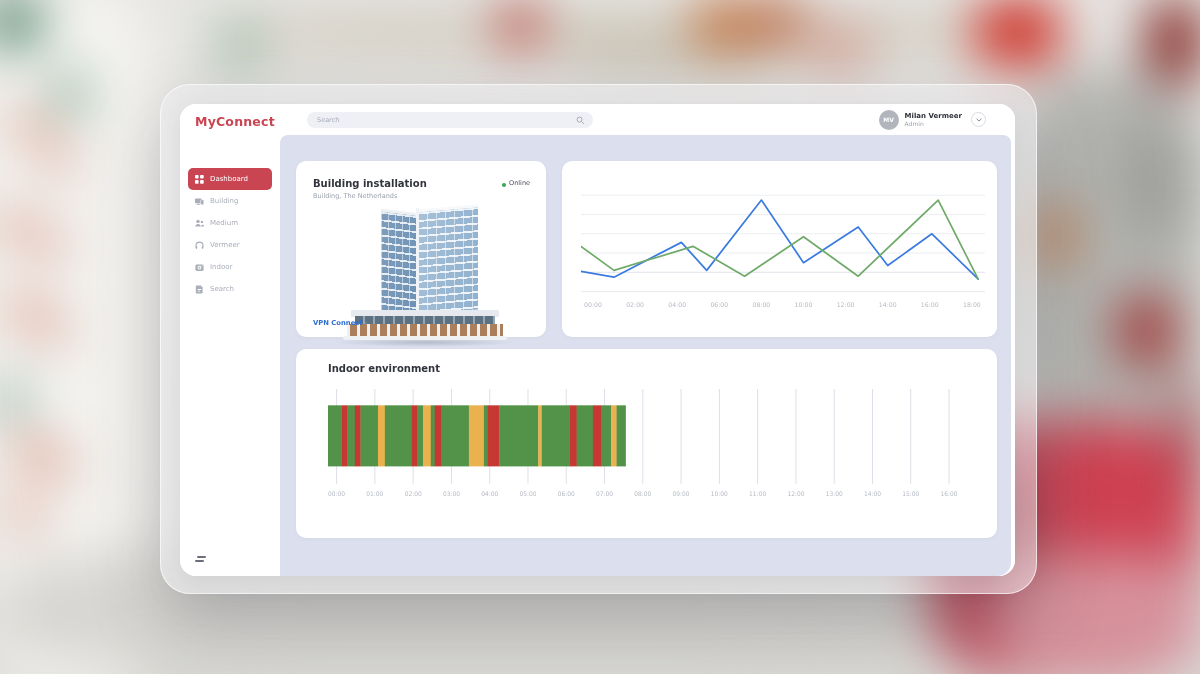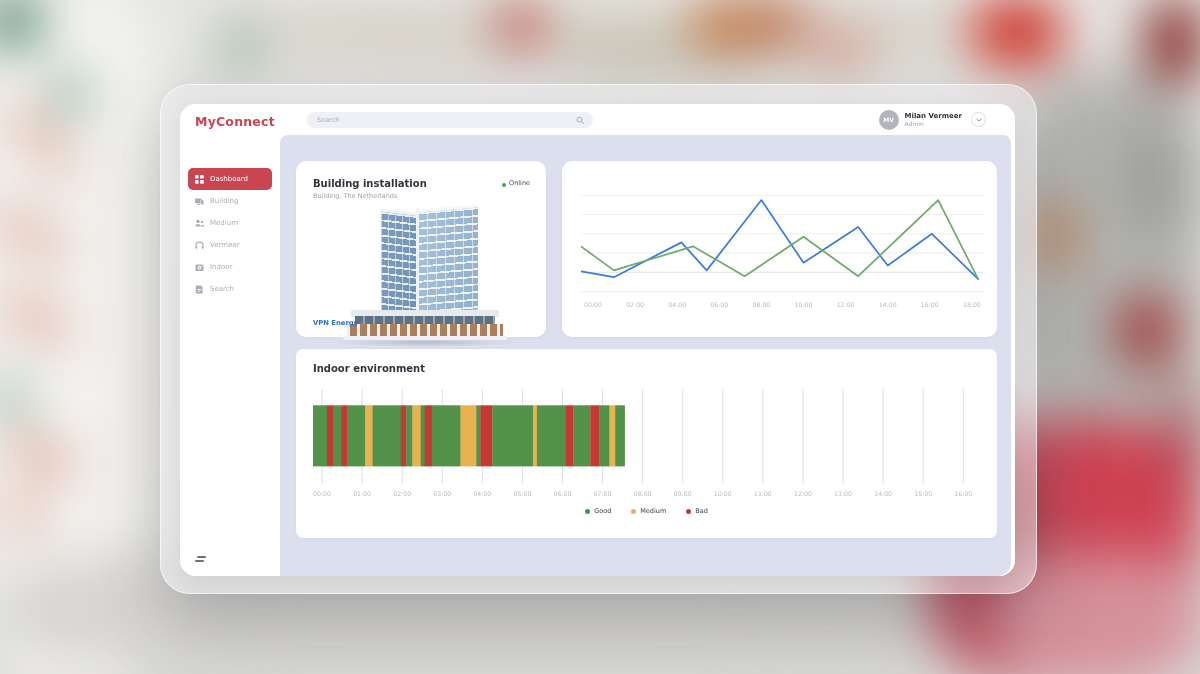--- a/index.html
+++ b/index.html
@@ -60,21 +60,21 @@
   .card-title{font-size:10px;font-weight:bold;color:#31343c;}
   .card-sub{font-size:6.5px;color:#9ba1ac;margin-top:3px;}
   .bcard{width:250px;position:relative;padding:17px 17px 10px;box-sizing:border-box;}
   .online{position:absolute;right:16px;top:18px;display:flex;align-items:flex-end;gap:3px;}
   .online .dot{width:4px;height:4px;border-radius:50%;background:#35a853;}
   .online span{font-size:6.5px;color:#4b4f57;}
   .vpn{position:absolute;left:17px;bottom:10px;font-size:6.8px;font-weight:bold;color:#2e6fd0;cursor:pointer;}
   .vpn em{font-style:normal;color:#9aa0ad;font-weight:normal;margin-left:2px;}
   .ecard{flex:1;padding:14px 12px 8px 19px;box-sizing:border-box;}
   .ecard svg{display:block;margin-top:8px;}
-  .icard{height:189px;padding:14px 17px 8px;box-sizing:border-box;border-radius:7px;}
+  .icard{height:189px;padding:14px 32px 8px;box-sizing:border-box;}
   .icard svg{display:block;margin-top:13px;}
   .legend{display:flex;justify-content:center;gap:20px;margin-top:6px;}
   .legend-item{display:flex;align-items:center;gap:4px;}
   .legend-dot{width:5px;height:5px;border-radius:50%;}
   .legend-label{font-size:6.5px;color:#3d414a;}
   
   .bldg{position:relative;width:216px;height:118px;margin-top:2px;}
   .twr-l{position:absolute;left:68px;top:12px;width:37px;height:98px;transform:skewY(7deg);
     background:
       repeating-linear-gradient(180deg,rgba(236,241,246,.95) 0 1.8px,rgba(236,241,246,0) 1.8px 7.6px),
@@ -255,21 +255,21 @@
             <div class="cap-l"></div>
               <div class="cap-r"></div>
             <div class="twr-l"></div>
               <div class="twr-r"></div>
               <div class="twr-edge"></div>
             <div class="pod-top"></div>
               <div class="pod-glass"></div>
             <div class="pod-base"></div>
               <div class="pod-floor"></div>
           </div>
-          <div class="vpn"><span>VPN Energy</span><em>›</em></div>
+          <div class="vpn"><span>VPN Connect</span><em>›</em></div>
         </div>
 
         <div class="card ecard">
           <svg id="energy-svg" width="100%" height="134" viewBox="0 0 404 132" preserveAspectRatio="none">
               <line x1="0" y1="12" x2="404" y2="12" stroke="#eceef2" stroke-width="1"></line>
               <line x1="0" y1="31" x2="404" y2="31" stroke="#eceef2" stroke-width="1"></line>
               <line x1="0" y1="50" x2="404" y2="50" stroke="#eceef2" stroke-width="1"></line>
               <line x1="0" y1="69" x2="404" y2="69" stroke="#eceef2" stroke-width="1"></line>
               <line x1="0" y1="88" x2="404" y2="88" stroke="#dfe2e8" stroke-width="1"></line>
               <line x1="0" y1="107" x2="404" y2="107" stroke="#eceef2" stroke-width="1"></line>
@@ -345,30 +345,16 @@
             <rect x="179.28" y="18" width="41.16" height="60" fill="#529249"></rect>
             <rect x="220.14" y="18" width="4.07" height="60" fill="#eab24e"></rect>
             <rect x="223.91" y="18" width="29.22" height="60" fill="#529249"></rect>
             <rect x="252.83" y="18" width="7.84" height="60" fill="#c63832"></rect>
             <rect x="260.37" y="18" width="17.27" height="60" fill="#529249"></rect>
             <rect x="277.34" y="18" width="9.42" height="60" fill="#c63832"></rect>
             <rect x="286.46" y="18" width="10.36" height="60" fill="#529249"></rect>
             <rect x="296.52" y="18" width="5.96" height="60" fill="#eab24e"></rect>
             <rect x="302.17" y="18" width="9.73" height="60" fill="#529249"></rect>
           </svg>
-        <div class="legend">
-            <div class="legend-item">
-    <span class="legend-dot" style="background: rgb(63, 155, 75);"></span>
-    <span class="legend-label">Good</span>
-  </div>
-            <div class="legend-item">
-    <span class="legend-dot" style="background: rgb(234, 178, 78);"></span>
-    <span class="legend-label">Medium</span>
-  </div>
-            <div class="legend-item">
-    <span class="legend-dot" style="background: rgb(198, 56, 50);"></span>
-    <span class="legend-label">Bad</span>
-  </div>
-          </div>
       </div>
     </div>
   </div>
 </div>
 
 </body></html>

